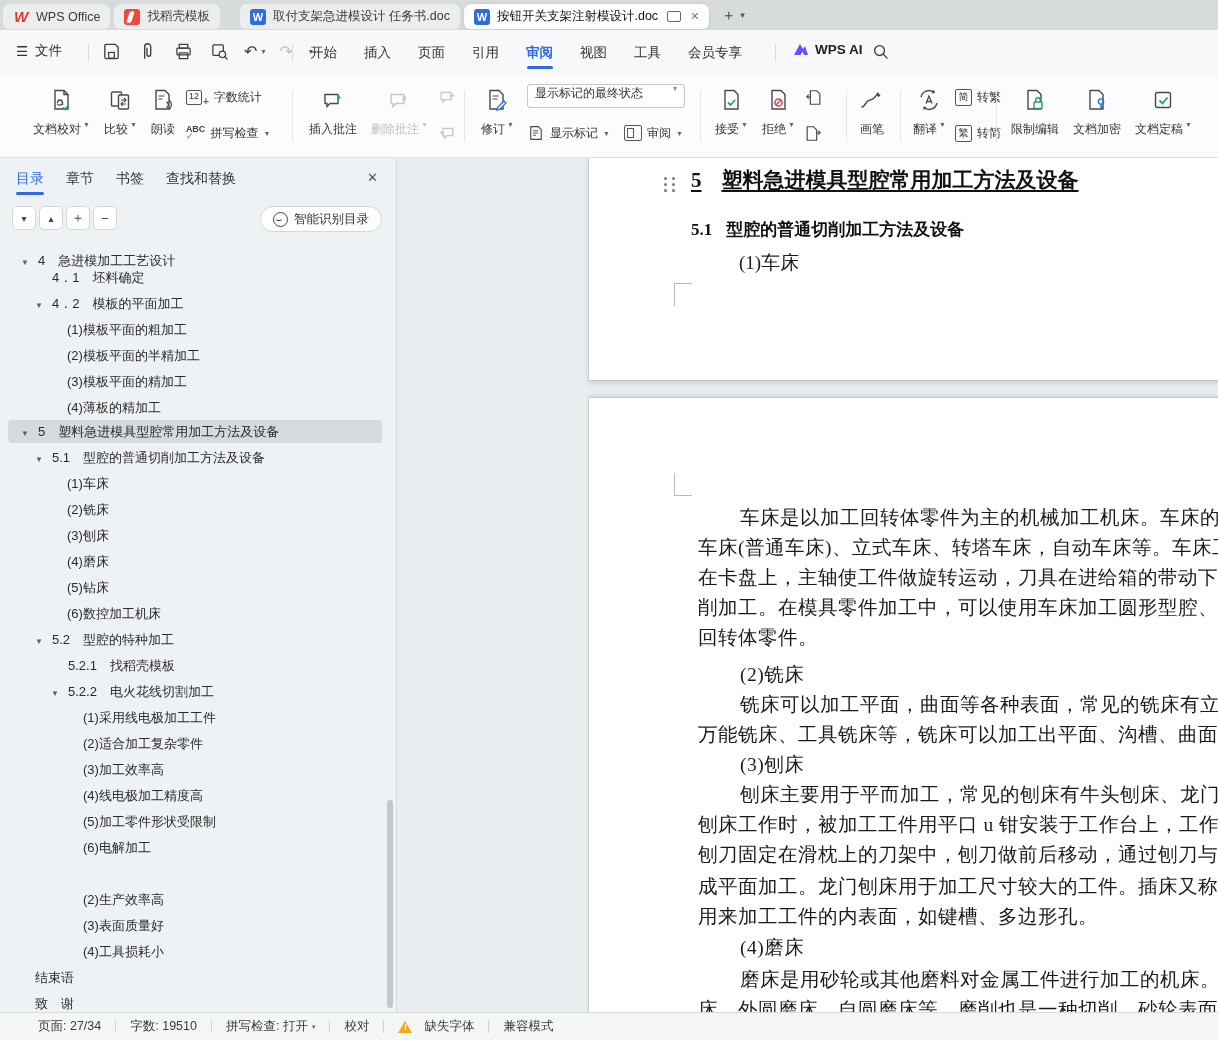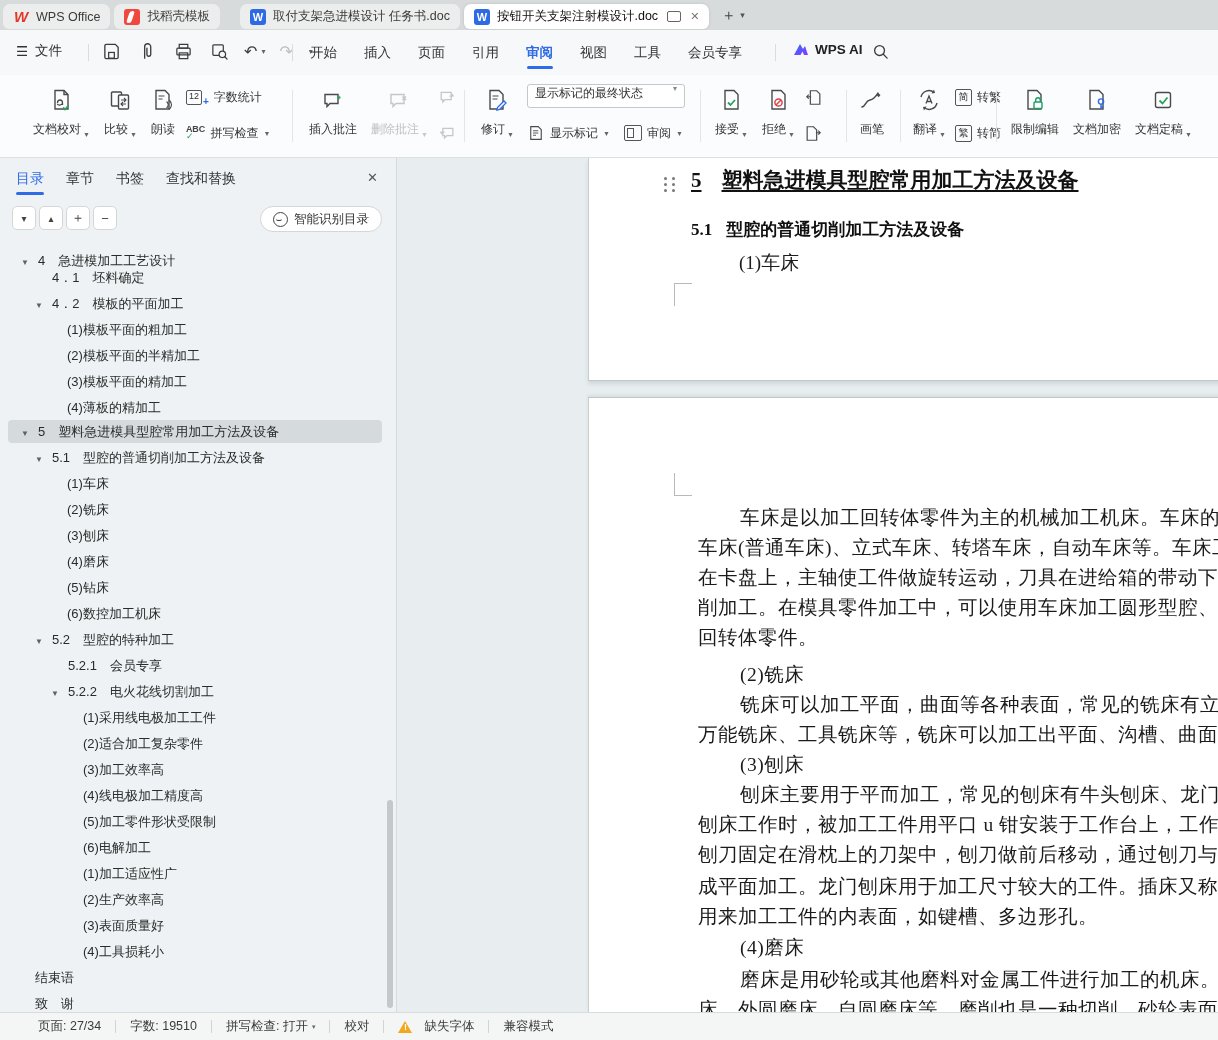--- a/index.html
+++ b/index.html
@@ -36,21 +36,21 @@
   .menus .mi.on:after{content:"";position:absolute;left:50%;transform:translateX(-50%);bottom:5px;width:26px;height:3px;border-radius:2px;background:#2e6be5;}
   .ai{position:absolute;left:793px;top:12px;display:flex;align-items:center;gap:6px;font-size:13.5px;color:#222;font-weight:bold;}
   .msearch{position:absolute;left:872px;top:13px;}
 
   
   .ribbon{position:absolute;left:0;top:75px;width:100%;height:83px;background:#fbfcfd;border-bottom:1px solid #dde1e2;box-sizing:border-box;}
   .rg{position:absolute;top:7px;height:68px;display:flex;align-items:flex-start;}
   .rdiv{position:absolute;top:15px;width:1px;height:52px;background:#e3e6e7;}
   .bigbtn{display:flex;flex-direction:column;align-items:center;padding:3px 7px;border-radius:4px;cursor:default;}
   .bigbtn .ictop{height:30px;display:flex;align-items:center;justify-content:center;}
-  .bigbtn .lbl{display:flex;align-items:flex-end;gap:2px;font-size:12px;color:#333;margin-top:6px;white-space:nowrap;}
+  .bigbtn .lbl{display:flex;align-items:flex-start;gap:2px;font-size:12px;color:#333;margin-top:6px;white-space:nowrap;}
   .bigbtn.dis .lbl{color:#bdc1c3;}
   .caret{font-size:7px;color:#666;line-height:1;}
   .dis .caret{color:#c4c8ca;}
   .stack{display:flex;flex-direction:column;justify-content:space-between;height:64px;padding-top:2px;box-sizing:border-box;}
   .srow{display:flex;align-items:center;gap:5px;font-size:12px;color:#333;height:26px;white-space:nowrap;}
   .srow.dis{color:#bdc1c3;}
   .combo{width:158px;height:24px;border:1px solid #c3c8ca;border-radius:3px;background:#fff;display:flex;justify-content:space-between;padding:0 7px;font-size:12px;color:#333;box-sizing:border-box;}
   .launcher{position:absolute;font-size:9px;color:#8a9093;}
   .wbox{display:inline-flex;align-items:flex-start;justify-content:center;border:1.2px solid #555;border-radius:2px;font-size:9px;color:#333;padding:0 2px;height:13px;}
   .cjkbox{display:inline-flex;align-items:center;justify-content:center;border:1.2px solid #555;border-radius:2px;font-size:10px;color:#333;width:15px;height:15px;}
@@ -511,29 +511,28 @@
       <div class="titem" style="top:158px;padding-left:59px"><span>(4)薄板的精加工</span></div>
       <div class="titem sel" style="top:182px;padding-left:30px"><span class="tarrow">▼</span><span>5　塑料急进模具型腔常用加工方法及设备</span></div>
       <div class="titem" style="top:208px;padding-left:44px"><span class="tarrow">▼</span><span>5.1　型腔的普通切削加工方法及设备</span></div>
       <div class="titem" style="top:234px;padding-left:59px"><span>(1)车床</span></div>
       <div class="titem" style="top:260px;padding-left:59px"><span>(2)铣床</span></div>
       <div class="titem" style="top:286px;padding-left:59px"><span>(3)刨床</span></div>
       <div class="titem" style="top:312px;padding-left:59px"><span>(4)磨床</span></div>
       <div class="titem" style="top:338px;padding-left:59px"><span>(5)钻床</span></div>
       <div class="titem" style="top:364px;padding-left:59px"><span>(6)数控加工机床</span></div>
       <div class="titem" style="top:390px;padding-left:44px"><span class="tarrow">▼</span><span>5.2　型腔的特种加工</span></div>
-      <div class="titem" style="top:416px;padding-left:60px"><span>5.2.1　会员专享</span></div>
+      <div class="titem" style="top:416px;padding-left:60px"><span>5.2.1　找稻壳模板</span></div>
       <div class="titem" style="top:442px;padding-left:60px"><span class="tarrow">▼</span><span>5.2.2　电火花线切割加工</span></div>
       <div class="titem" style="top:468px;padding-left:75px"><span>(1)采用线电极加工工件</span></div>
       <div class="titem" style="top:494px;padding-left:75px"><span>(2)适合加工复杂零件</span></div>
       <div class="titem" style="top:520px;padding-left:75px"><span>(3)加工效率高</span></div>
       <div class="titem" style="top:546px;padding-left:75px"><span>(4)线电极加工精度高</span></div>
       <div class="titem" style="top:572px;padding-left:75px"><span>(5)加工零件形状受限制</span></div>
       <div class="titem" style="top:598px;padding-left:75px"><span>(6)电解加工</span></div>
-      <div class="titem" style="top:624px;padding-left:75px"><span>(1)加工适应性广</span></div>
       <div class="titem" style="top:650px;padding-left:75px"><span>(2)生产效率高</span></div>
       <div class="titem" style="top:676px;padding-left:75px"><span>(3)表面质量好</span></div>
       <div class="titem" style="top:702px;padding-left:75px"><span>(4)工具损耗小</span></div>
       <div class="titem" style="top:728px;padding-left:27px"><span>结束语</span></div>
       <div class="titem" style="top:754px;padding-left:27px"><span>致　谢</span></div>
     </div>
     <div class="sscroll"></div>
   </div>
 
   <div>

